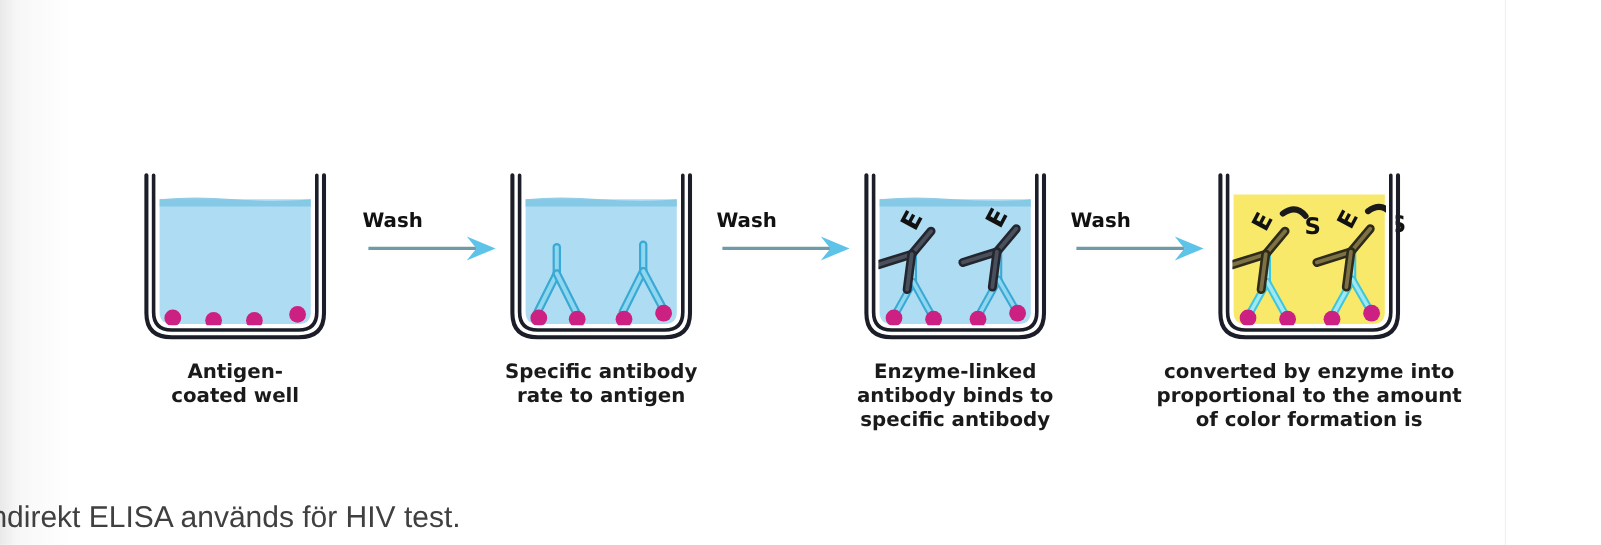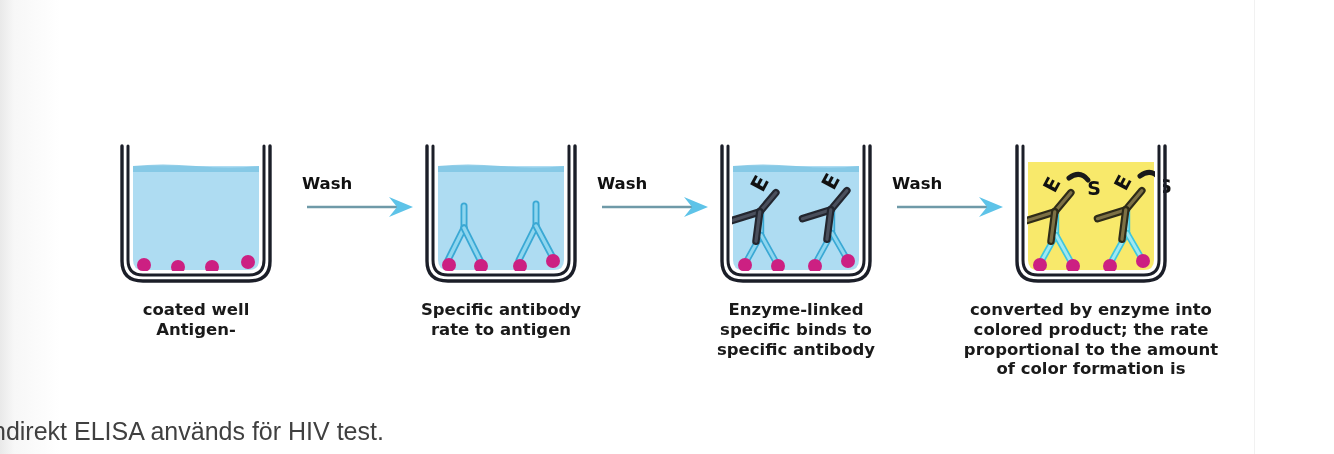--- a/index.html
+++ b/index.html
@@ -132,22 +132,22 @@
           <circle cx="67" cy="135" r="7" fill="#cc2082"></circle>
           <circle cx="101" cy="135" r="7" fill="#cc2082"></circle>
           <circle cx="137" cy="130" r="7" fill="#cc2082"></circle>
 
           <path d="M17 14 L17 128 Q17 143 32 143 L138 143 Q153 143 153 128 L153 14" fill="none" stroke="#ffffff" stroke-width="8" stroke-linecap="round"></path>
           <path d="M17 14 L17 128 Q17 143 32 143 L138 143 Q153 143 153 128 L153 14" fill="none" stroke="#1b1e28" stroke-width="3" stroke-linecap="round"></path>
           <path d="M11 14 L11 129 Q11 149 32 149 L138 149 Q159 149 159 129 L159 14" fill="none" stroke="#1b1e28" stroke-width="3.4" stroke-linecap="round"></path>
         </svg>
       </div>
       <div class="step-caption">
+        <div>Antigen-</div>
         <div>coated well</div>
-        <div>Antigen-</div>
       </div>
     </div>
 
     <div class="wash w1">
       <div class="wash-label">Wash</div>
       <svg class="wash-arrow" width="112" height="24" viewBox="0 0 112 24">
         <line x1="2" y1="12" x2="92" y2="12" stroke="#6f9aa8" stroke-width="2.6"></line>
         <path d="M84 2 L108 12 L84 22 L92 12 Z" fill="#5ec3e8"></path>
       </svg>
     </div>
@@ -248,21 +248,21 @@
           <circle cx="104" cy="134" r="7" fill="#cc2082"></circle>
           <circle cx="137" cy="129" r="7" fill="#cc2082"></circle>
 
           <path d="M17 14 L17 128 Q17 143 32 143 L138 143 Q153 143 153 128 L153 14" fill="none" stroke="#ffffff" stroke-width="8" stroke-linecap="round"></path>
           <path d="M17 14 L17 128 Q17 143 32 143 L138 143 Q153 143 153 128 L153 14" fill="none" stroke="#1b1e28" stroke-width="3" stroke-linecap="round"></path>
           <path d="M11 14 L11 129 Q11 149 32 149 L138 149 Q159 149 159 129 L159 14" fill="none" stroke="#1b1e28" stroke-width="3.4" stroke-linecap="round"></path>
         </svg>
       </div>
       <div class="step-caption">
         <div>Enzyme-linked</div>
-        <div>specific binds to</div>
+        <div>antibody binds to</div>
         <div>specific antibody</div>
       </div>
     </div>
 
     <div class="wash w3">
       <div class="wash-label">Wash</div>
       <svg class="wash-arrow" width="112" height="24" viewBox="0 0 112 24">
         <line x1="2" y1="12" x2="92" y2="12" stroke="#6f9aa8" stroke-width="2.6"></line>
         <path d="M84 2 L108 12 L84 22 L92 12 Z" fill="#5ec3e8"></path>
       </svg>
@@ -321,21 +321,20 @@
           <circle cx="104" cy="134" r="7" fill="#cc2082"></circle>
           <circle cx="137" cy="129" r="7" fill="#cc2082"></circle>
 
           <path d="M17 14 L17 128 Q17 143 32 143 L138 143 Q153 143 153 128 L153 14" fill="none" stroke="#ffffff" stroke-width="8" stroke-linecap="round"></path>
           <path d="M17 14 L17 128 Q17 143 32 143 L138 143 Q153 143 153 128 L153 14" fill="none" stroke="#1b1e28" stroke-width="3" stroke-linecap="round"></path>
           <path d="M11 14 L11 129 Q11 149 32 149 L138 149 Q159 149 159 129 L159 14" fill="none" stroke="#1b1e28" stroke-width="3.4" stroke-linecap="round"></path>
         </svg>
       </div>
       <div class="step-caption">
         <div>converted by enzyme into</div>
-        <div>colored product; the rate</div>
         <div>proportional to the amount</div>
         <div>of color formation is</div>
       </div>
     </div>
 
   </div>
 
   <div id="caption-bottom">ndirekt ELISA används för HIV test.</div>
 
 </div>

